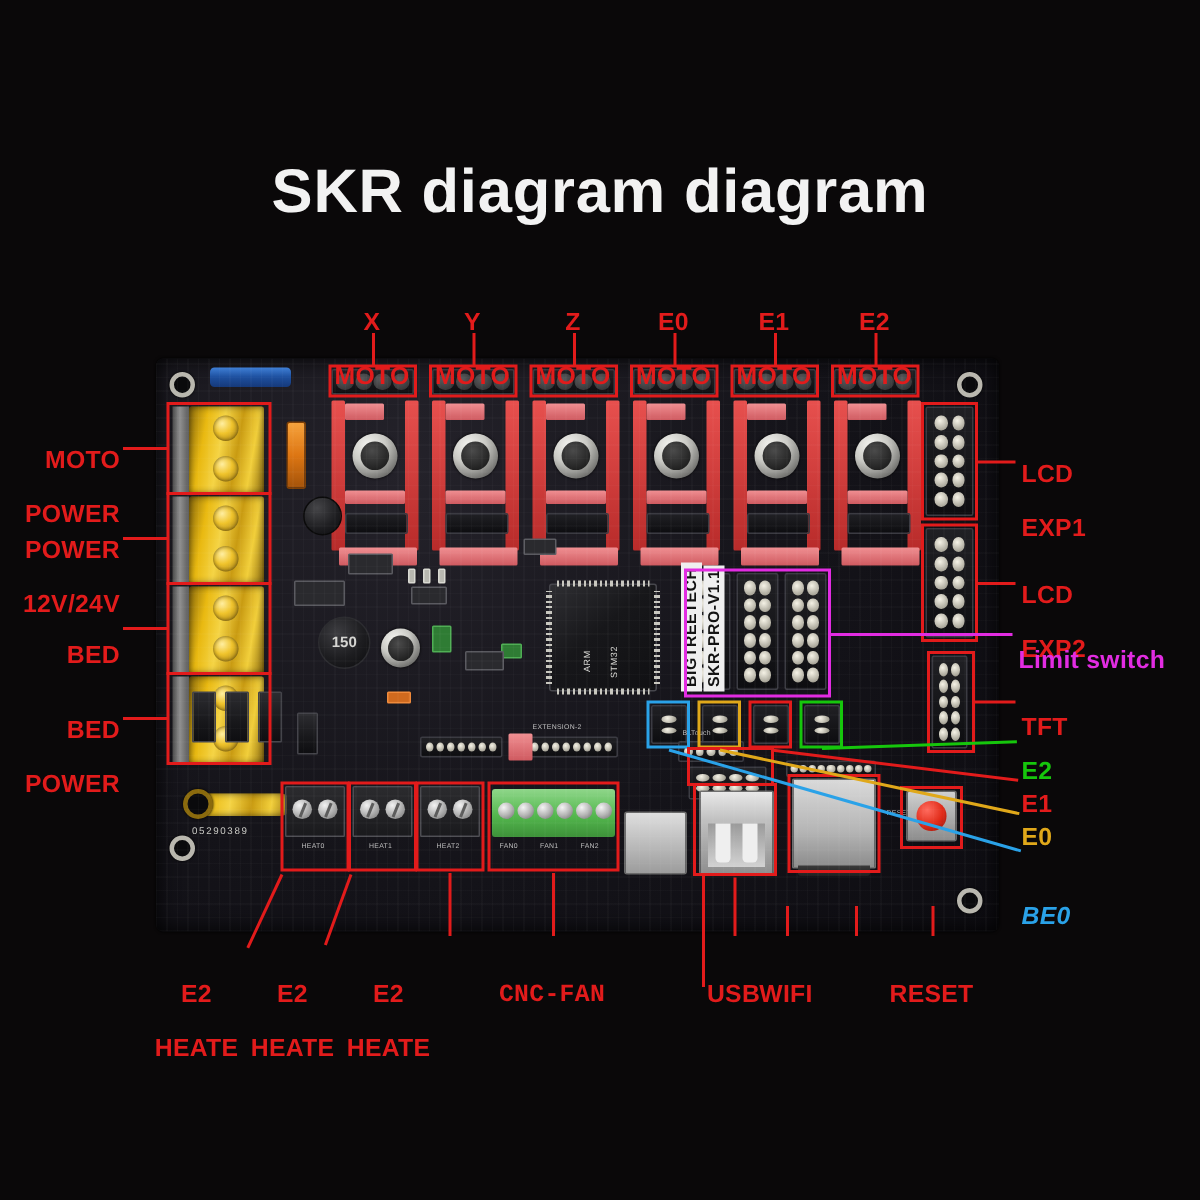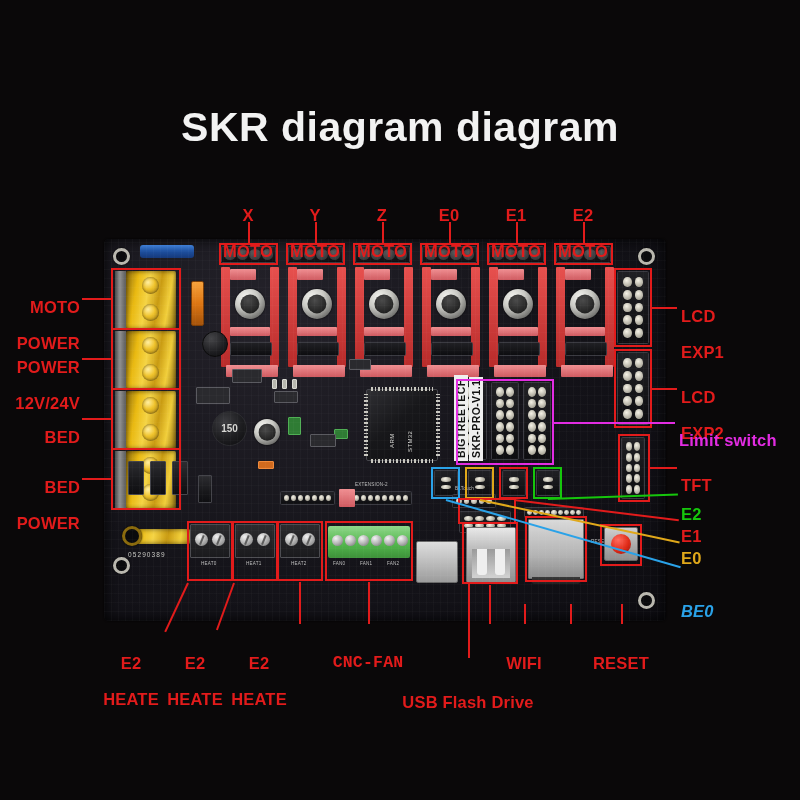--- a/index.html
+++ b/index.html
@@ -823,24 +823,24 @@
     <span>E2</span><br>
     <span>HEATE</span>
   </div>
   <div class="lbl c" style="left:219px; top:636px; width:80px;">
     <span>E2</span><br>
     <span>HEATE</span>
   </div>
   <div class="lbl c" style="left:308px; top:636px; width:120px;font-family:Liberation Mono, monospace;">
     <span>CNC-FAN</span>
   </div>
+  <div class="lbl c" style="left:449px; top:636px; width:80px;">
+    <span>USB</span>
+  </div>
   <div class="lbl c" style="left:484px; top:636px; width:80px;">
     <span>WIFI</span>
   </div>
   <div class="lbl c" style="left:581px; top:636px; width:80px;">
     <span>RESET</span>
   </div>
 
-  <div class="lbl c" style="left:388px; top:675px; width:160px;">
-    <span>USB Flash Drive</span>
-  </div>
 
 </div>
 
 </body></html>

